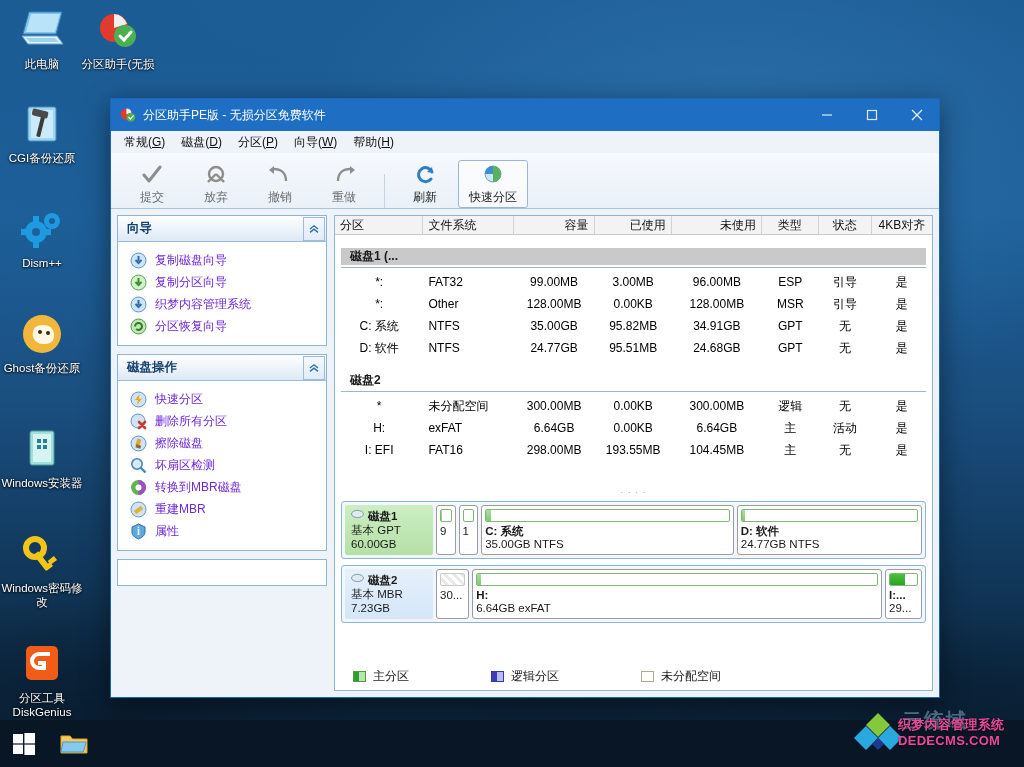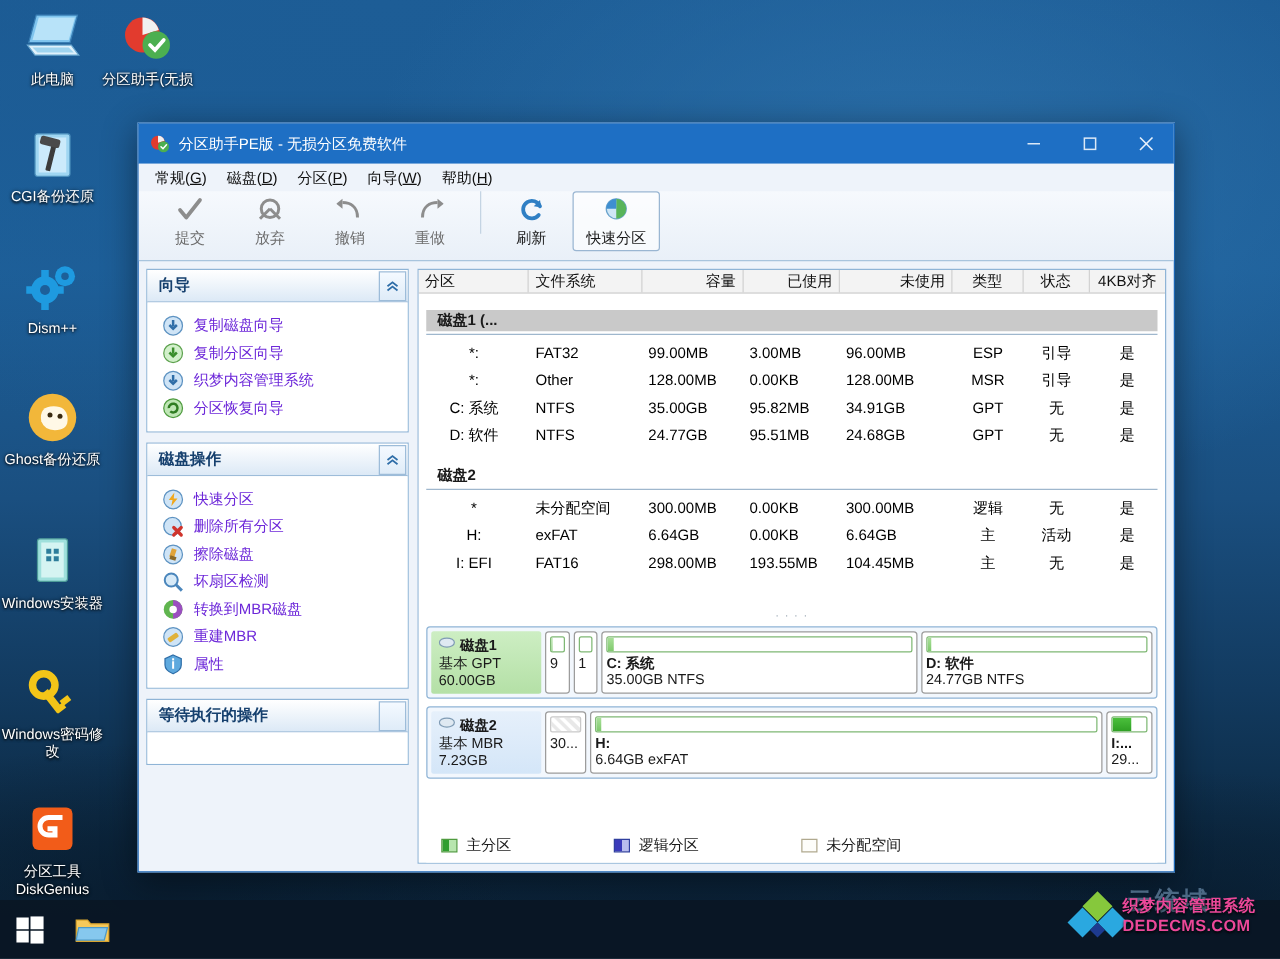--- a/index.html
+++ b/index.html
@@ -58,21 +58,21 @@
   #menubar {
     height: 22px; background: #eef3fa; display: flex; align-items: center;
     padding-left: 8px; font-size: 12px; color: #111; flex: none;
   }
   #menubar .mi { padding: 2px 11px 2px 5px; white-space: nowrap; }
   #menubar .mi u { text-decoration: underline; }
 
   
   #toolbar {
     height: 56px; background: linear-gradient(180deg,#f6f9fd 0%, #e9f0f8 100%);
-    border-bottom: 1px solid #a8c4dd; display: flex; align-items: flex-start;
+    border-bottom: 1px solid #a8c4dd; display: flex; align-items: flex-end;
     padding-left: 10px; flex: none;
   }
   .tbtn {
     width: 62px; height: 48px; display: flex; flex-direction: column;
     align-items: center; justify-content: center; font-size: 12px; color: #6d6d6d;
     border: 1px solid transparent; border-radius: 3px; margin-right: 2px;
   }
   .tbtn.enabled { color: #1a1a1a; }
   .tbtn.sel { border-color: #9ab6d2; background: rgba(255,255,255,.6); width: 70px; }
   .tbtn .ti { height: 24px; display: flex; align-items: center; justify-content: center; margin-bottom: 2px; }
@@ -106,21 +106,21 @@
   #tbl-head { display: flex; height: 19px; background: #f3f3f3; border-bottom: 1px solid #c8c8c8; font-size: 12px; color: #111; flex: none; }
   #tbl-head .th { border-right: 1px solid #d2d2d2; padding: 1px 5px 0 5px; white-space: nowrap; overflow: hidden; display: flex; align-items: center; }
   #tbl-body { flex: none; height: 253px; overflow: hidden; font-size: 12px; background: #fff; }
   .grp { height: 22px; display: flex; align-items: center; }
   .grp .gbar { margin: 0 6px; height: 17px; background: #c9c9c9; flex: 1; display: flex; align-items: center;
                padding-left: 9px; font-weight: bold; font-size: 12px; color: #1a1a1a; }
   .grp-rule { height: 1px; background: #9fb7cd; margin: 0 6px 3px 6px; }
   .row { display: flex; height: 22px; align-items: center; }
   .row .td { padding: 0 5px; white-space: nowrap; overflow: hidden; }
   .td.c { text-align: center; }
-  .td.r { text-align: left; }
+  .td.r { text-align: center; }
   .spacer { height: 10px; }
 
   
   #splitter { height: 8px; display: flex; align-items: center; justify-content: center; flex: none; background: #fff; }
   #splitter .dots { color: #9aa7b3; font-size: 9px; letter-spacing: 1px; line-height: 6px; }
 
   
   #diskmap { flex: 1; min-height: 0; padding: 5px 6px 0 6px; background: #fff; display: flex; flex-direction: column; gap: 6px; }
   .disk {
     height: 58px; border: 1px solid #8fb4d6; border-radius: 3px; background: #f2f7fd;
@@ -513,24 +513,20 @@
                   <rect x="7.7" y="6" width="1.6" height="6" fill="#fff"></rect>
                   <rect x="7.7" y="3.6" width="1.6" height="1.7" fill="#fff"></rect>
                 </svg>
             </span>
             <span>属性</span>
           </div>
         </div>
       </div>
 
       <div class="panel pending">
-        <div class="panel-h">
-          <span>等待执行的操作</span>
-          <span class="collapse"></span>
-        </div>
         <div class="panel-b"></div>
       </div>
     </div>
 
     <div id="right">
 
       <div id="tbl-head">
         <div class="th" style="width:94px">分区</div>
         <div class="th" style="width:96px">文件系统</div>
         <div class="th" style="width:86px; justify-content:flex-end">容量</div>

